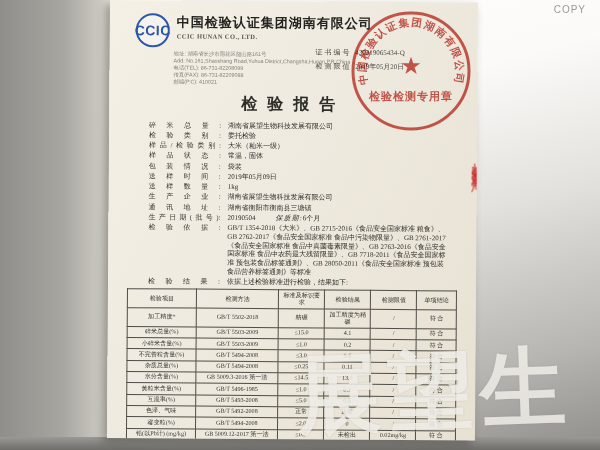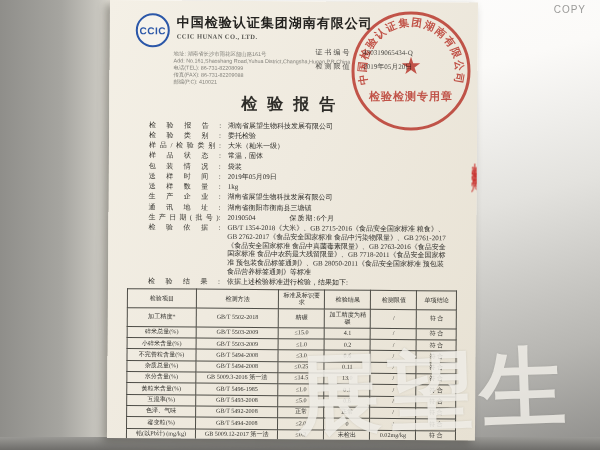--- a/index.html
+++ b/index.html
@@ -24,39 +24,39 @@
     box-shadow:-4px 4px 9px rgba(60,58,52,.45);
     transform:rotate(.4deg);transform-origin:top left;
     color:#3c3b37;}
   .paper-inner{position:relative;width:100%;height:100%;overflow:hidden;}
 
   
   .hdr{display:flex;align-items:flex-start;padding:13px 0 0 26px;}
   .logo{width:30px;height:30px;border:2px solid #2b57a8;border-radius:50%;
     display:flex;align-items:center;justify-content:center;flex:0 0 auto;
     color:#2b57a8;font-family:"Liberation Sans",sans-serif;
-    font-weight:bold;font-size:10px;letter-spacing:.5px;background:#f6f3ec;}
+    font-weight:bold;font-size:14px;letter-spacing:.5px;background:#f6f3ec;}
   .hdr-names{margin-left:7px;}
   .co-cn{font-size:13px;font-weight:bold;letter-spacing:1px;color:#23221f;}
   .co-en{font-size:6.5px;font-weight:bold;color:#55544f;letter-spacing:.4px;margin-top:1px;}
   .addr{margin:3px 0 0 64px;font-size:5.4px;line-height:1.28;color:#82807a;
     font-family:"Liberation Sans","DejaVu Sans",sans-serif;}
   
   .cert{position:absolute;right:14px;top:46px;width:148px;font-size:7px;color:#4c4b46;}
   .cert-row{margin-bottom:4px;white-space:nowrap;}
-  .cert-row .lab{letter-spacing:2px;margin-right:10px;}
+  .cert-row .lab{letter-spacing:2px;margin-right:2px;}
   
   .title{text-align:center;font-size:16px;font-weight:bold;letter-spacing:10px;
     color:#2e2d29;margin-top:8px;}
   
   .fields{margin:7px 0 0 40px;width:300px;font-size:7px;line-height:1.24;}
   .f-line{display:flex;margin-bottom:1.6px;}
   .f-label{flex:0 0 72px;text-align:justify;text-align-last:justify;color:#35342f;}
   .f-value{flex:1;margin-left:7px;color:#2f2e2a;}
-  .f-label2{margin-left:34px;letter-spacing:1px;}
+  .f-label2{margin-left:20px;letter-spacing:1px;font-style:italic;}
   .f-value2{}
   
   table.rpt{border-collapse:collapse;margin:3px auto 0 auto;width:330px;
     font-size:6.1px;color:#33322e;}
   table.rpt th,table.rpt td{border:1px solid #4e4d47;padding:1.5px 2px;
     text-align:center;vertical-align:middle;line-height:1.2;}
   table.rpt th{font-weight:normal;}
   table.rpt td:first-child{text-align:center;}
   .c0{width:21%}.c1{width:25%}.c2{width:14%}.c3{width:14%}.c4{width:14%}.c5{width:12%}
   
@@ -108,21 +108,21 @@
       <div class="cert-row">
         <span class="lab">检测限值</span>
         <span>2019年05月20日</span>
       </div>
     </div>
 
     <div class="title">检验报告</div>
 
     <div class="fields">
         <div class="f-line">
-          <span class="f-label">检验报告:</span>
+          <span class="f-label">碎米总量:</span>
           <span class="f-value">湖南省展望生物科技发展有限公司</span>
         </div>
         <div class="f-line">
           <span class="f-label">检验类别:</span>
           <span class="f-value">委托检验</span>
         </div>
         <div class="f-line">
           <span class="f-label">样品/检验类别:</span>
           <span class="f-value">大米（籼米一级）</span>
         </div>

